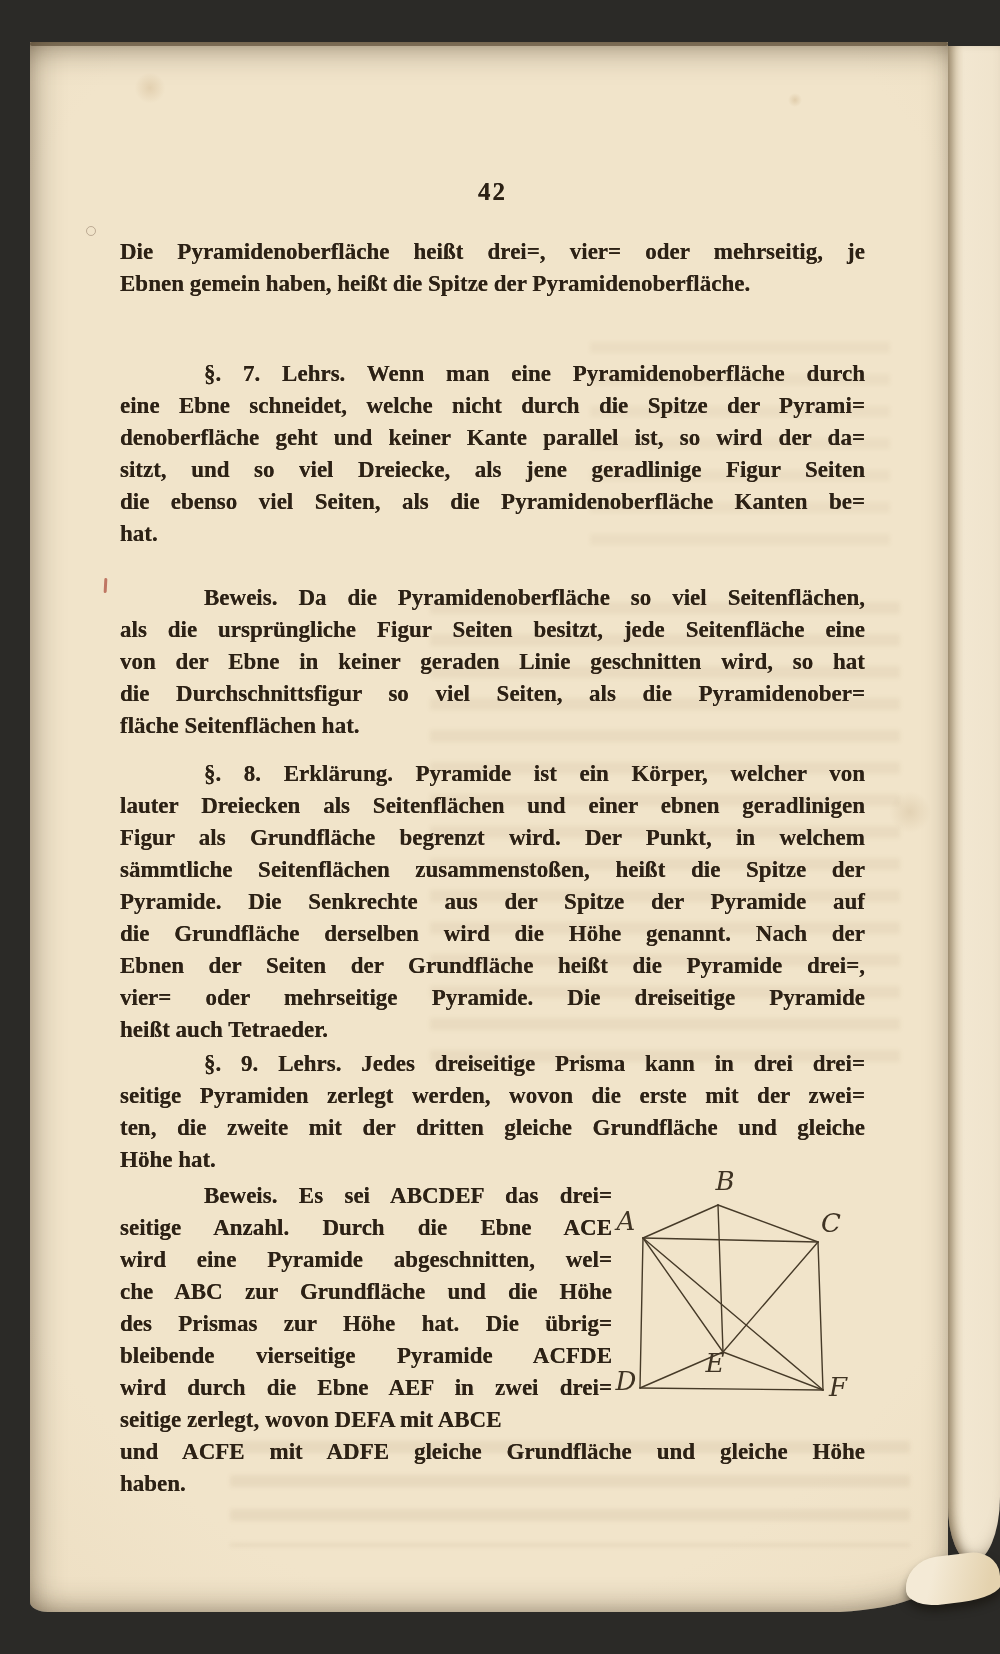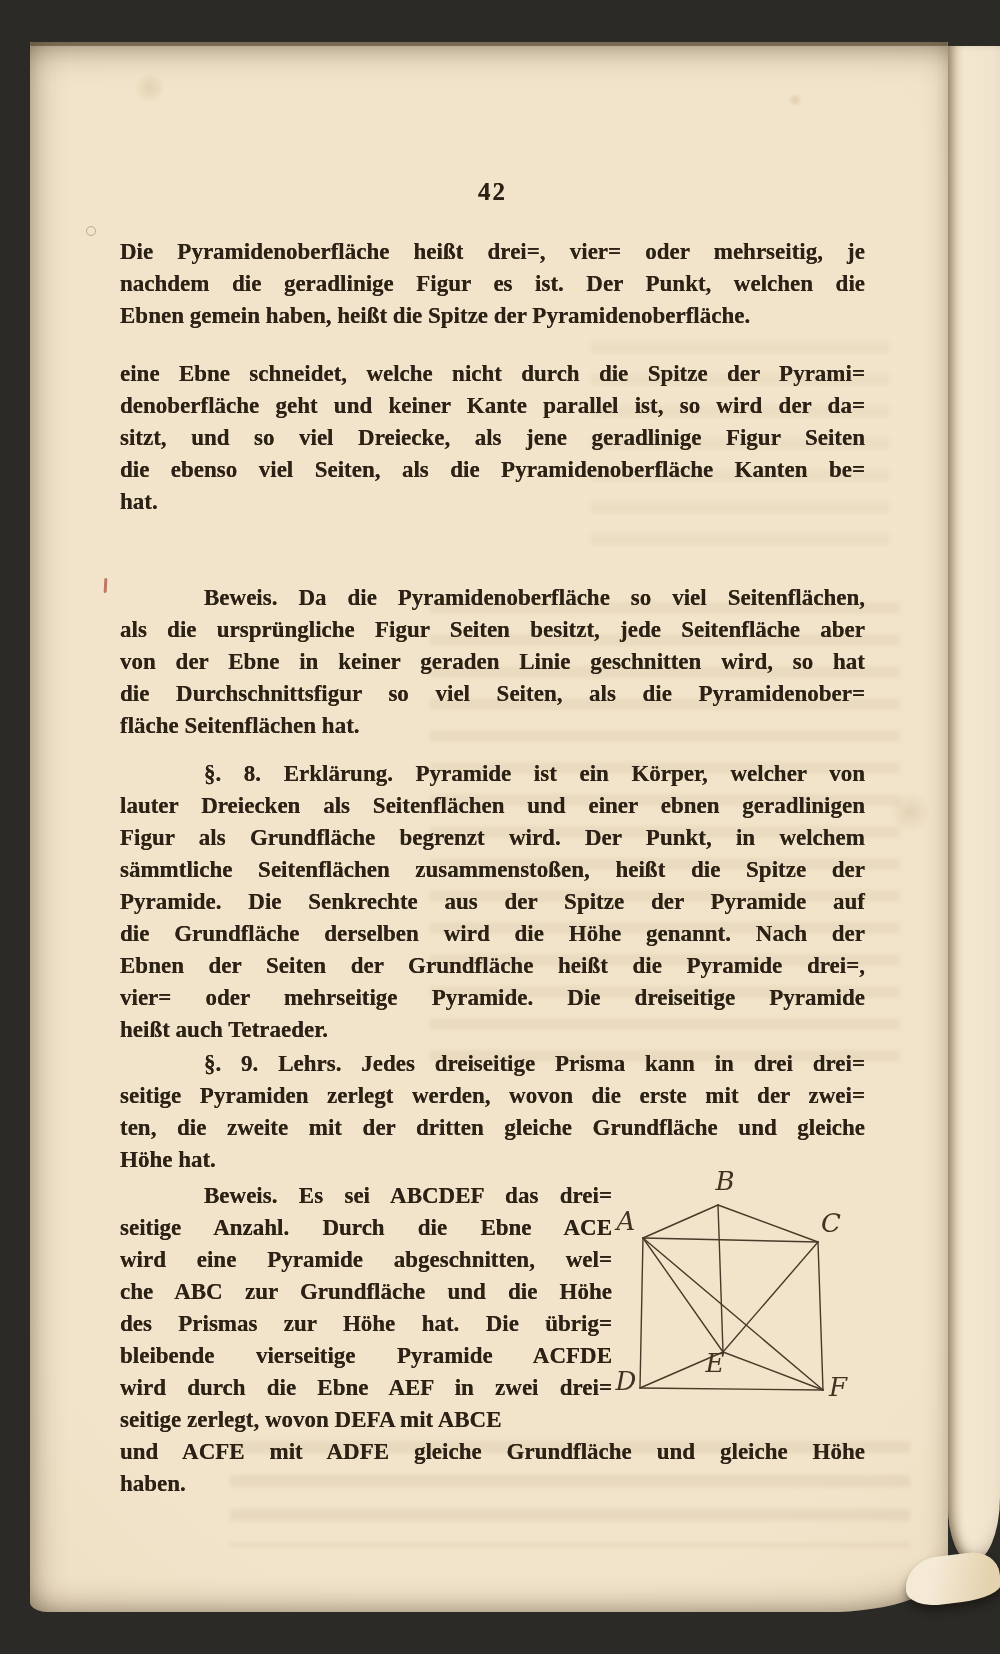--- a/index.html
+++ b/index.html
@@ -90,35 +90,35 @@
 
     <div class="mark-dot"></div>
     <div class="mark-red"></div>
 
     <div class="textcol">
 
       <div class="pageno">42</div>
 
       <div class="para" style="top:194px">
         <div class="line jl">Die Pyramidenoberfläche heißt drei=, vier= oder mehrseitig, je</div>
-        <div class="line jl">nachdem die geradlinige Figur es ist. Der Punkt, welchen die</div>
         <div class="line">Ebnen gemein haben, heißt die Spitze der Pyramidenoberfläche.</div>
       </div>
 
       <div class="para" style="top:316px">
+        <div class="line jl ind">§. 7. Lehrs. Wenn man eine Pyramidenoberfläche durch</div>
         <div class="line jl">eine Ebne schneidet, welche nicht durch die Spitze der Pyrami=</div>
         <div class="line jl">denoberfläche geht und keiner Kante parallel ist, so wird der da=</div>
         <div class="line jl">sitzt, und so viel Dreiecke, als jene geradlinige Figur Seiten</div>
         <div class="line jl">die ebenso viel Seiten, als die Pyramidenoberfläche Kanten be=</div>
         <div class="line">hat.</div>
       </div>
 
       <div class="para" style="top:540px">
         <div class="line jl ind">Beweis. Da die Pyramidenoberfläche so viel Seitenflächen,</div>
-        <div class="line jl">als die ursprüngliche Figur Seiten besitzt, jede Seitenfläche aber</div>
+        <div class="line jl">als die ursprüngliche Figur Seiten besitzt, jede Seitenfläche eine</div>
         <div class="line jl">von der Ebne in keiner geraden Linie geschnitten wird, so hat</div>
         <div class="line jl">die Durchschnittsfigur so viel Seiten, als die Pyramidenober=</div>
         <div class="line">fläche Seitenflächen hat.</div>
       </div>
 
       <div class="para" style="top:716px">
         <div class="line jl ind">§. 8. Erklärung. Pyramide ist ein Körper, welcher von</div>
         <div class="line jl">lauter Dreiecken als Seitenflächen und einer ebnen geradlinigen</div>
         <div class="line jl">Figur als Grundfläche begrenzt wird. Der Punkt, in welchem</div>
         <div class="line jl">sämmtliche Seitenflächen zusammenstoßen, heißt die Spitze der</div>

